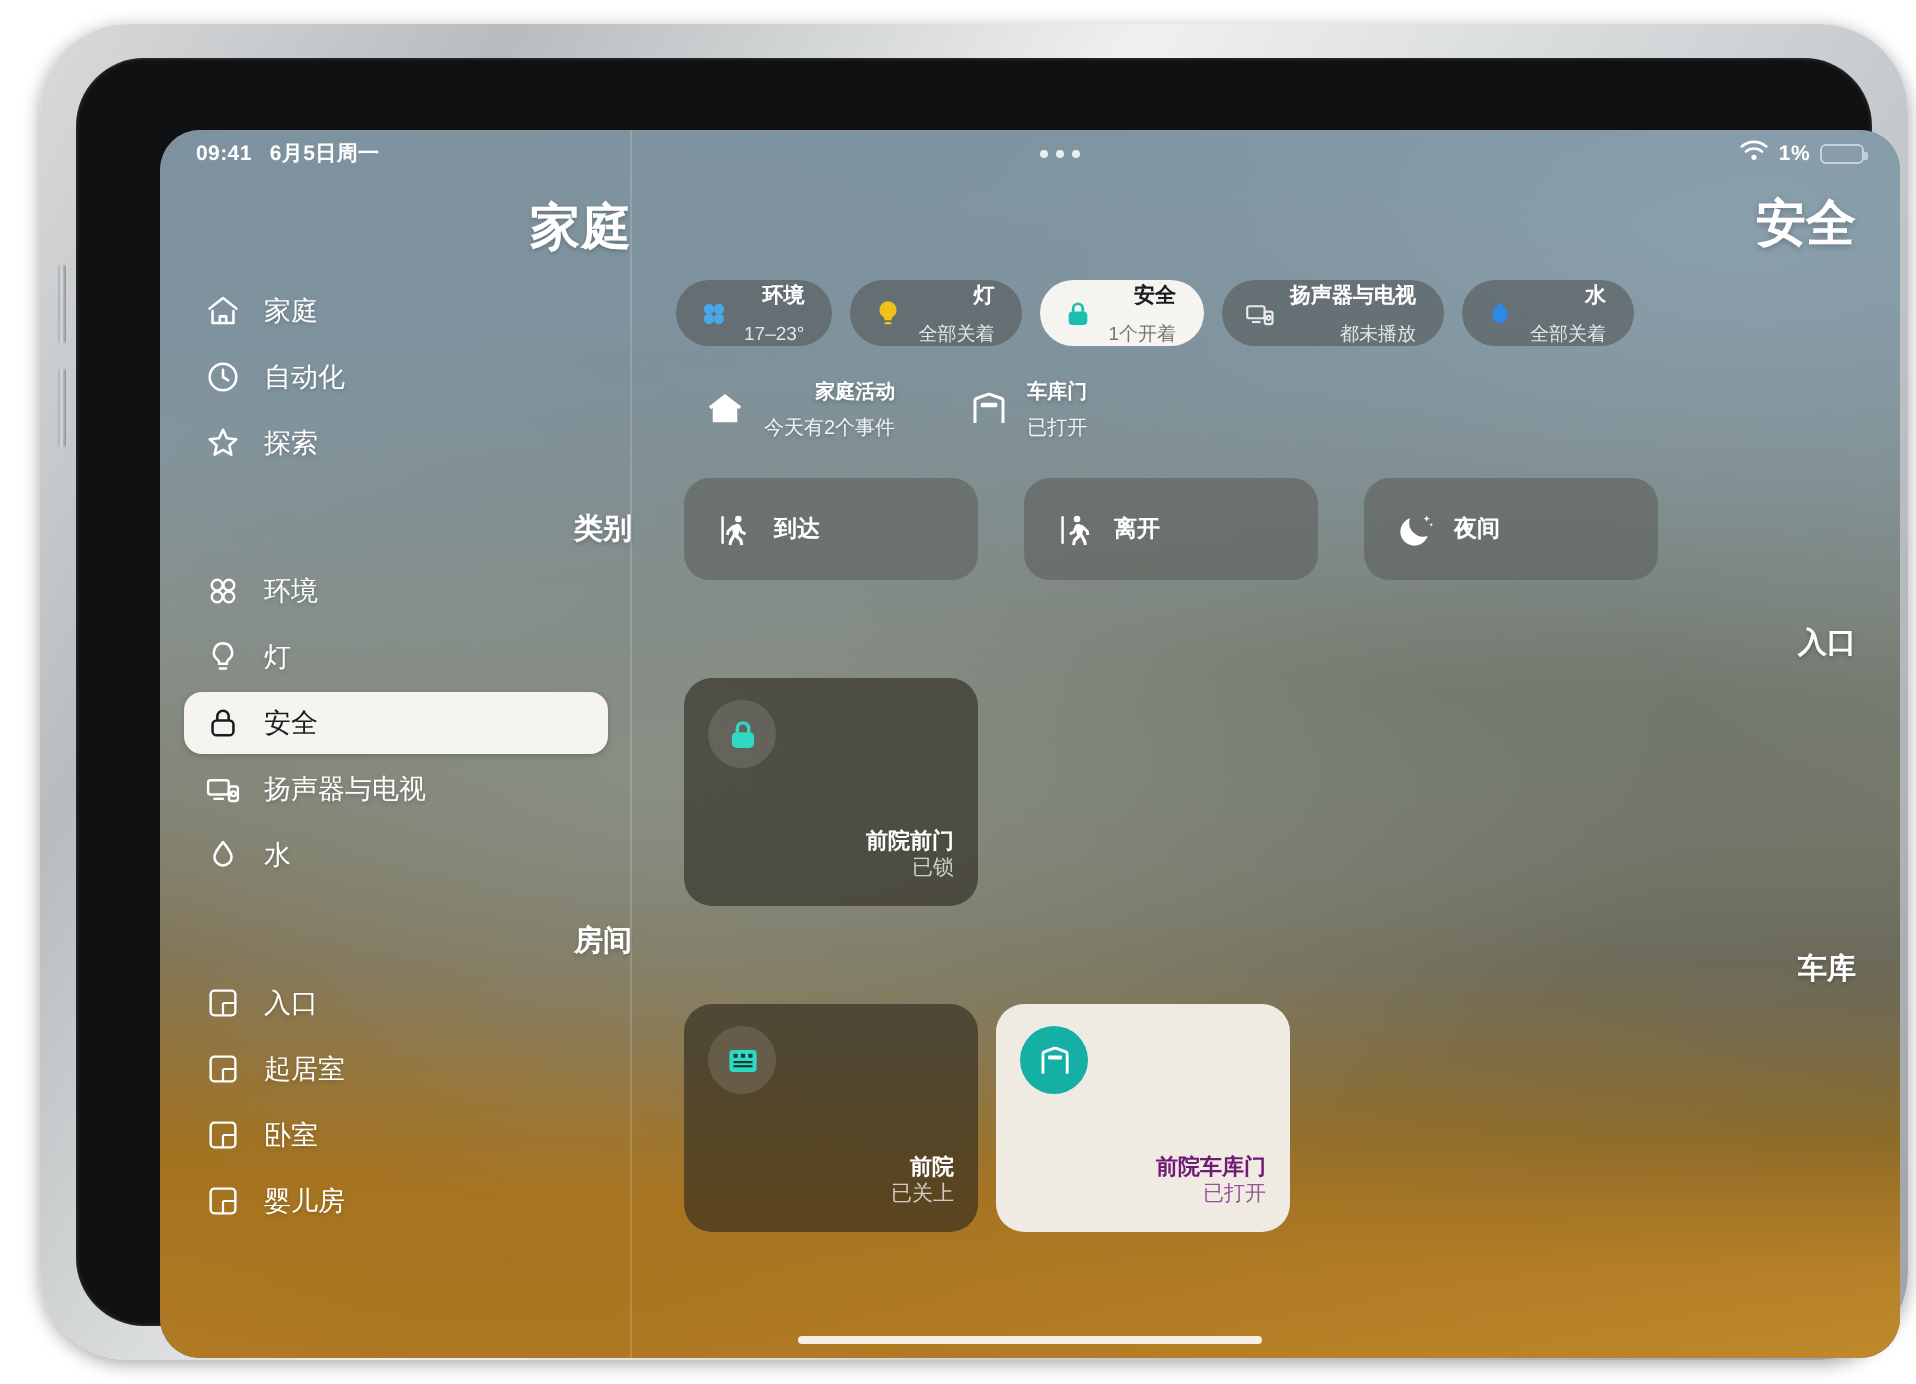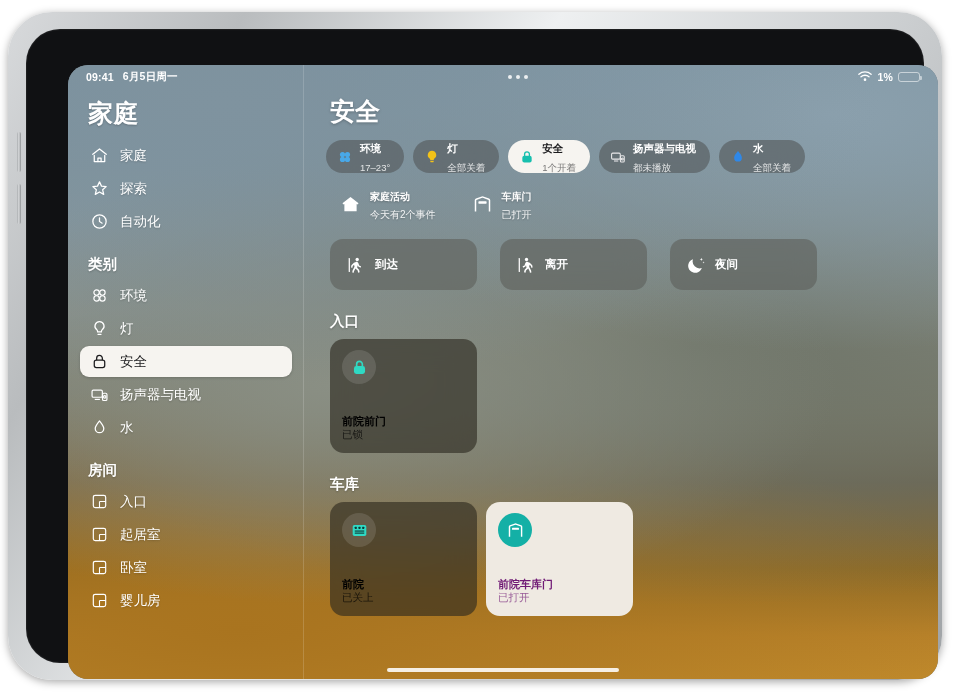--- a/index.html
+++ b/index.html
@@ -6,25 +6,26 @@
   html, body {
     width: 958px; height: 692px;
     background: #ffffff;
     font-family: "Liberation Sans", "DejaVu Sans", sans-serif;
     overflow: hidden;
   }
 
   
   #device-frame {
     position: absolute;
-    left: 8px; top: 12px;
+    left: 20px; top: 12px;
     width: 934px; height: 668px;
     border-radius: 44px;
     background: linear-gradient(120deg,#d8dadc 0%,#b9bcbe 18%,#eef0f1 42%,#c9ccce 70%,#9fa3a6 100%);
     box-shadow: 0 2px 9px rgba(0,0,0,.35);
+    text-align: right;
   }
   #device-bezel {
     position: absolute;
     left: 18px; top: 17px;
     width: 898px; height: 634px;
     border-radius: 34px;
     background: #101113;
     box-shadow: inset 0 0 2px rgba(255,255,255,.22);
   }
   .side-button {
@@ -195,21 +196,21 @@
     text-shadow: 0 1px 2px rgba(0,0,0,.25);
   }
   .tiles-row { display: flex; gap: 9px; }
   .tile {
     width: 147px; height: 114px;
     border-radius: 14px;
     padding: 11px 12px;
     display: flex; flex-direction: column; justify-content: space-between;
     background: rgba(44,40,30,.62);
     backdrop-filter: blur(14px);
-    color: #000000;
+    color: #ffffff;
   }
   .tile.on { background: #efeae2; color: #701a75; }
   .tile-ico-wrap {
     width: 34px; height: 34px; border-radius: 50%;
     background: rgba(255,255,255,.12);
     display: flex; align-items: center; justify-content: center;
   }
   .tile.on .tile-ico-wrap { background: #14b0a6; }
   .tile-ico-wrap svg { width: 19px; height: 19px; }
   .tile-text { line-height: 1.3; }
@@ -274,35 +275,35 @@
                 <path d="M3.5 10.5 12 3.8l8.5 6.7"></path>
                   <path d="M5.4 12v7.6h13.2V12"></path>
                 <path d="M10 19.6v-4.2h4v4.2"></path>
               </svg>
             </span>
             <span class="lbl">家庭</span>
           </div>
 
           <div class="side-item">
             <span class="ico">
-              <svg viewBox="0 0 24 24" fill="none" stroke="#fff" stroke-width="1.6" stroke-linejoin="round">
-                <path d="M12 3.6 14.5 9l5.9.6-4.4 4 1.3 5.8L12 16.4 6.7 19.4 8 13.6 3.6 9.6 9.5 9z"></path>
-              </svg>
-            </span>
-            <span class="lbl">探索</span>
-          </div>
-
-          <div class="side-item">
-            <span class="ico">
               <svg viewBox="0 0 24 24" fill="none" stroke="#fff" stroke-width="1.6" stroke-linecap="round">
                 <circle cx="12" cy="12" r="8.4"></circle>
                   <path d="M12 7.4V12l3.3 2.1"></path>
               </svg>
             </span>
             <span class="lbl">自动化</span>
+          </div>
+
+          <div class="side-item">
+            <span class="ico">
+              <svg viewBox="0 0 24 24" fill="none" stroke="#fff" stroke-width="1.6" stroke-linejoin="round">
+                <path d="M12 3.6 14.5 9l5.9.6-4.4 4 1.3 5.8L12 16.4 6.7 19.4 8 13.6 3.6 9.6 9.5 9z"></path>
+              </svg>
+            </span>
+            <span class="lbl">探索</span>
           </div>
 
           <div class="side-section-label">类别</div>
 
           <div class="side-item">
             <span class="ico">
               <svg viewBox="0 0 24 24" fill="none" stroke="#fff" stroke-width="1.5">
                 <circle cx="8.3" cy="8.3" r="3.4"></circle>
                   <circle cx="15.7" cy="8.3" r="3.4"></circle>
                 <circle cx="8.3" cy="15.7" r="3.4"></circle>

